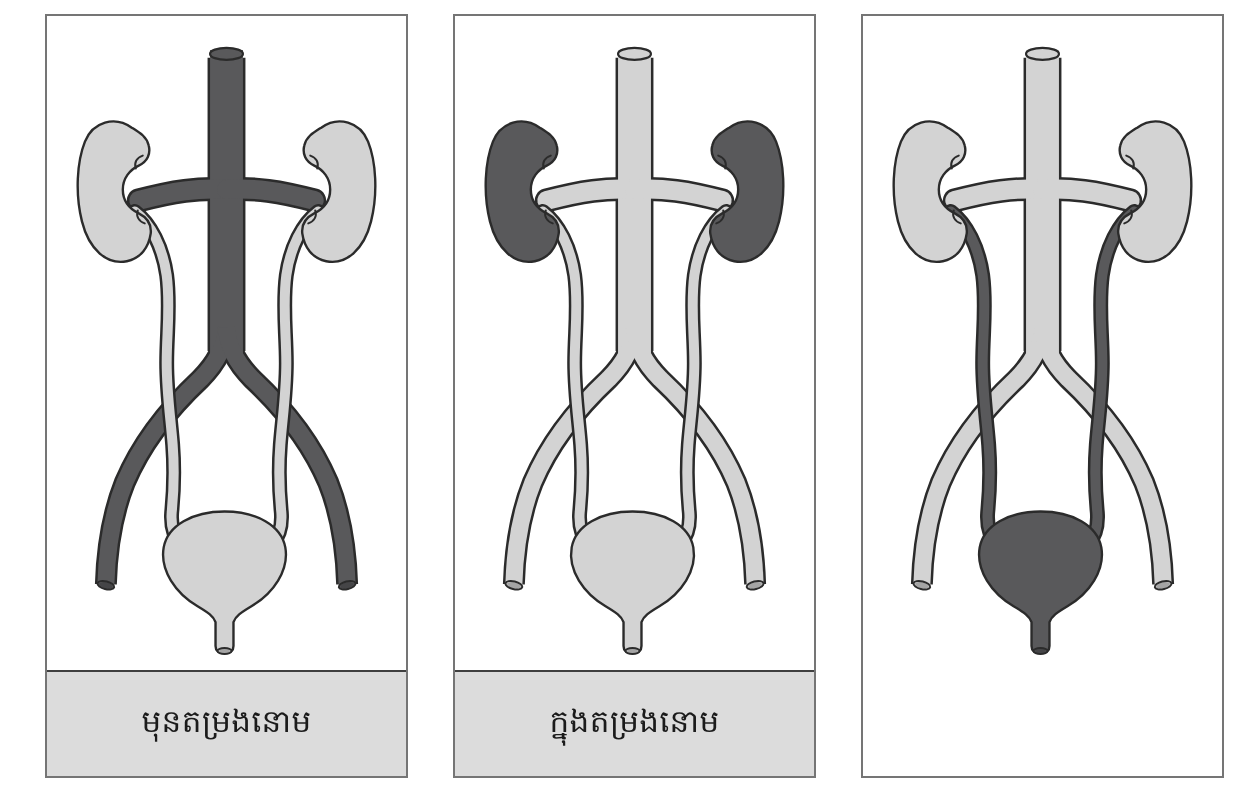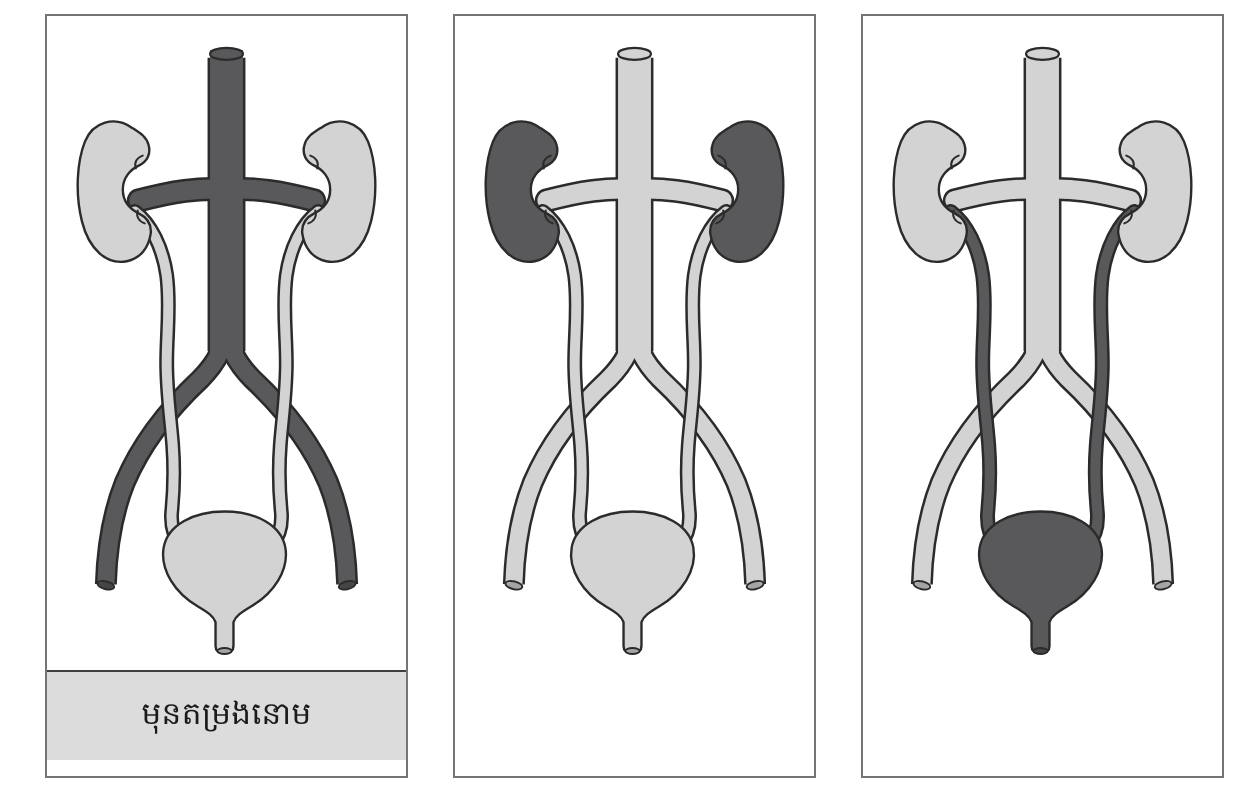--- a/index.html
+++ b/index.html
@@ -18,21 +18,21 @@
     width: 363px; height: 764px;
     box-sizing: border-box;
     border: 2px solid var(--panel-border, #757575);
     background: var(--panel-bg, #ffffff);
     display: flex;
     flex-direction: column;
   }
   .art { height: 654px; }
   .art svg { display: block; width: 100%; height: 100%; }
   .caption-band {
-    height: 90px;
+    height: 106px;
     box-sizing: border-box;
     border-top: 2px solid var(--caption-border, #3f3f3f);
     background: var(--caption-bg, #dcdcdc);
     display: flex;
     align-items: center;
     justify-content: center;
   }
   .caption-text {
     font-family: "Liberation Serif", "DejaVu Sans", serif;
     font-size: 31px;
@@ -164,20 +164,23 @@
           <path class="outlined-line" fill="none" stroke="#2b2b2b" stroke-width="2" stroke-linecap="round" d="M68 104 C62 102 59 97 61 91"></path>
         </g>
 
         <g>
           <path class="fillarea-of-bladder outlined-edge" stroke="#2b2b2b" stroke-width="2.4" d="M178 497 C146 497 121 511 117 533 C113 556 129 579 151 592 C161 598 167 602 169 608 L169 632 C169 637 173 639 178 639 C183 639 187 637 187 632 L187 608 C189 602 195 598 205 592 C227 579 243 556 239 533 C235 511 210 497 178 497 Z" fill="#d3d3d3"></path>
           <ellipse class="fillarea-of-bladder outlined-edge" cx="178" cy="637" rx="7" ry="3" stroke="#2b2b2b" stroke-width="2" fill="#d3d3d3"></ellipse>
           <ellipse class="tip-wash" cx="178" cy="637" rx="5.4" ry="2" fill="rgba(0,0,0,0.22)"></ellipse>
         </g>
       </svg>
     </div>
+    <div class="caption-band">
+      <div class="caption-text">ក្នុងតម្រងនោម</div>
+    </div>
   </div>
     <div class="panel">
     <div class="art">
       <svg viewBox="0 0 360 656" preserveAspectRatio="xMidYMid meet">
 
         <g>
 
           <g class="outlined-stroke" fill="none" stroke="#2b2b2b">
             <path d="M180 42 L180 336" stroke-width="38"></path>
             <path d="M92 185 C126 176 152 172 180 174" stroke-width="24" stroke-linecap="round"></path>

